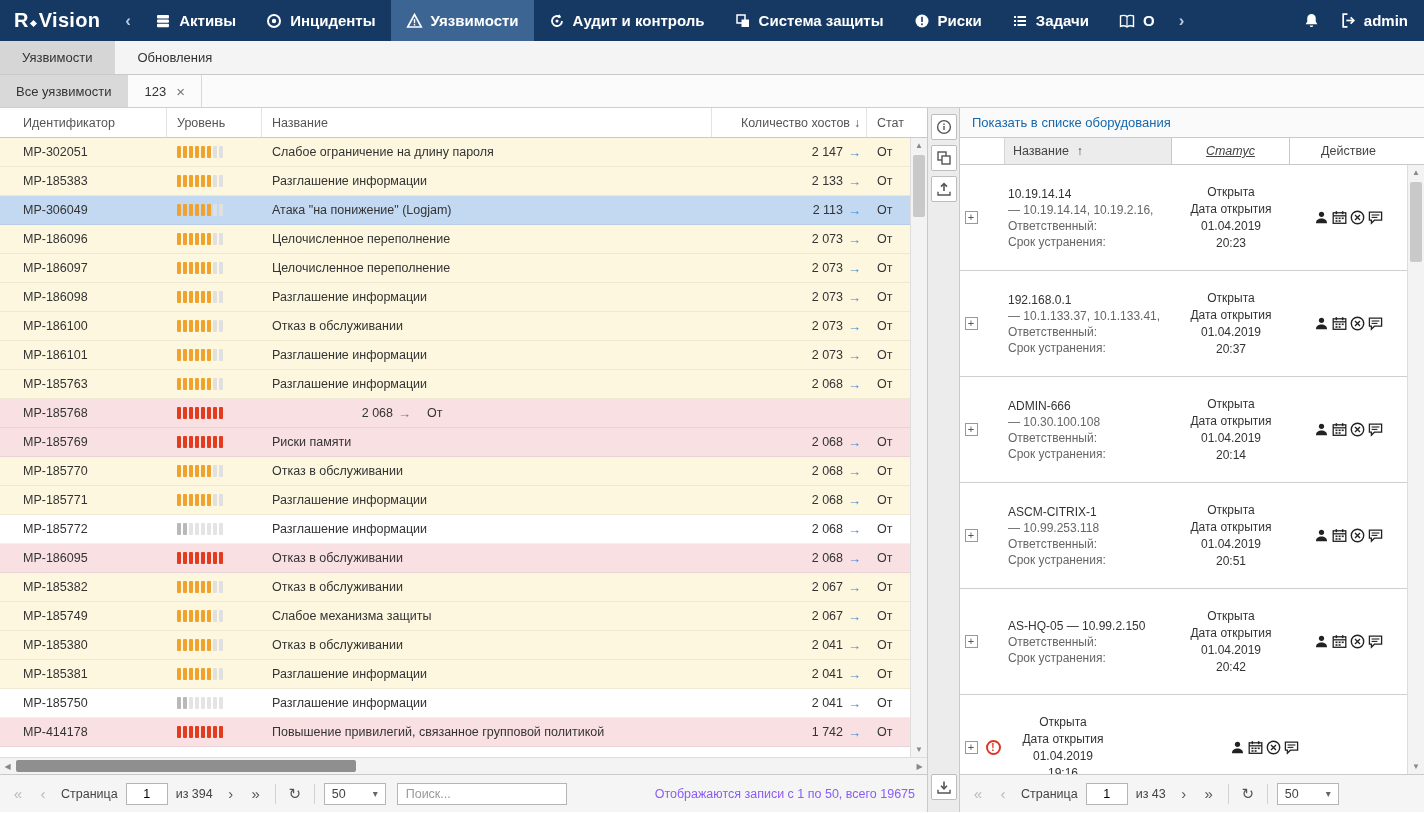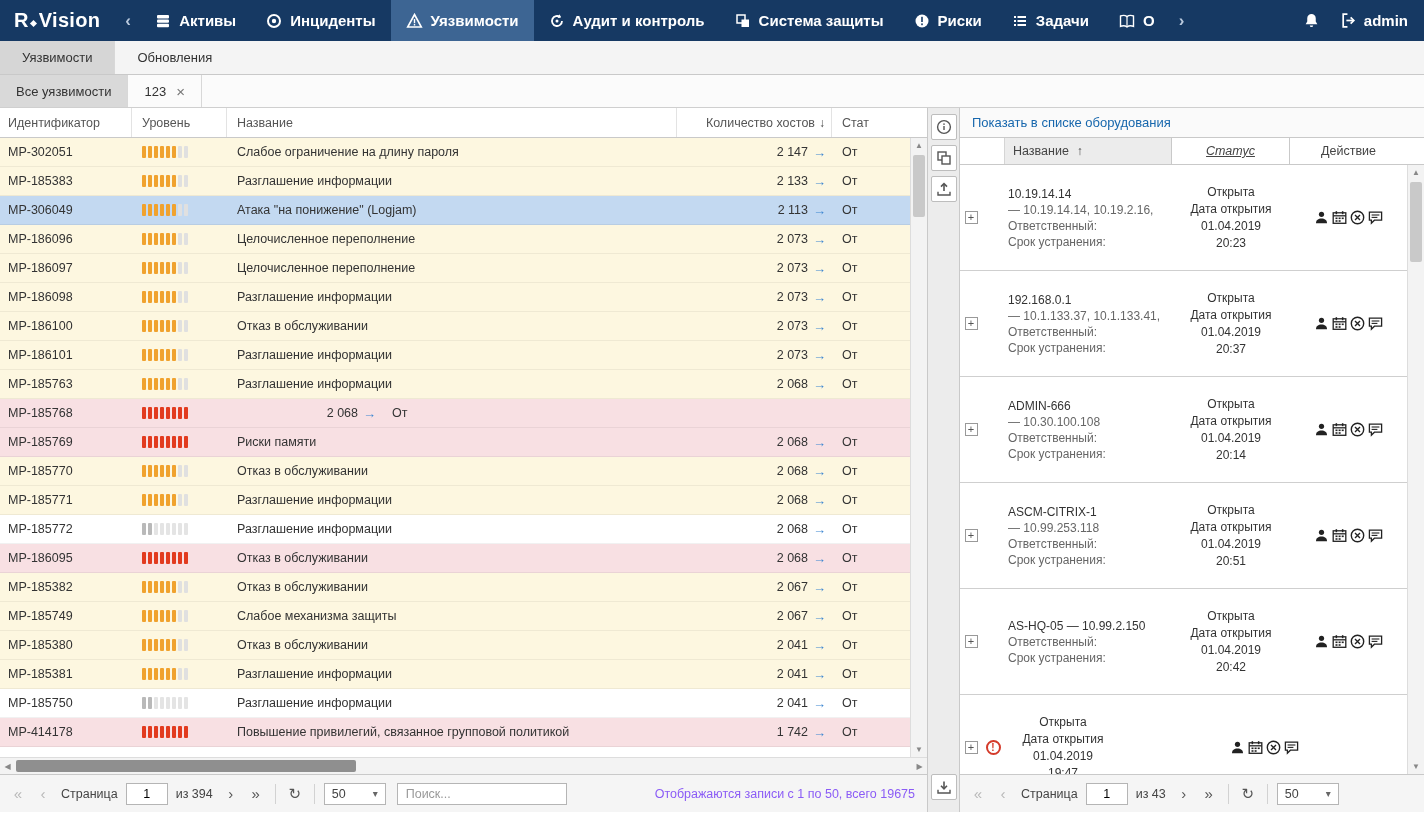--- a/index.html
+++ b/index.html
@@ -32,21 +32,21 @@
 
   
   .main{display:flex;height:704px;flex:none}
   .left-panel{width:928px;flex:none;display:flex;flex-direction:column;position:relative;border-right:1px solid #c9c9c9}
   .mid-strip{width:32px;flex:none;background:#ececec;border-right:1px solid #c9c9c9;display:flex;flex-direction:column;align-items:center;padding:6px 0;gap:5px}
   .right-panel{flex:1;display:flex;flex-direction:column;min-width:0}
 
   
   .vuln-header{height:30px;flex:none;display:flex;align-items:stretch;border-bottom:1px solid #c9c9c9;background:#fff;color:#555;font-size:12.5px}
   .vuln-header>div{display:flex;align-items:center;border-right:1px solid #e3e3e3;cursor:pointer}
-  .col-id{width:132px;flex:none;padding-left:8px}
+  .col-id{width:167px;flex:none;padding-left:23px}
   .col-level{width:95px;flex:none;padding-left:10px}
   .col-name{width:450px;flex:none;padding-left:10px;overflow:hidden;white-space:nowrap}
   .col-hosts{width:155px;flex:none;justify-content:flex-end;padding-right:6px}
   .col-status{flex:1;padding-left:10px;overflow:hidden;white-space:nowrap}
   .sort-arrow{margin-left:4px;font-size:12px;color:#444}
 
   .vuln-rows{height:619px;flex:none;overflow:hidden;position:relative;padding-right:17px}
   .vuln-row{height:29px;display:flex;align-items:stretch;border-bottom:1px solid rgba(0,0,0,.055);font-size:12.5px;cursor:pointer;background:#fff}
   .vuln-row .cell{display:flex;align-items:center}
   .tone-high{background:#fdf7e0}
@@ -1062,21 +1062,21 @@
     <div class="er-exp">
       <span class="exp-box">+</span>
     </div>
     <div class="er-warn">
       <span class="overdue">!</span>
     </div>
     <div class="er-status">
       <span>Открыта</span>
       <span>Дата открытия</span>
       <span>01.04.2019</span>
-      <span>19:47</span>
+      <span>19:16</span>
     </div>
     <div class="er-actions">
       <span class="act-icon">
         <svg width="15" height="15" viewBox="0 0 15 15">
                   <circle cx="7.5" cy="4.3" r="2.6" fill="currentColor"></circle>
                   <path d="M2 13.2c0-3 2.3-4.6 5.5-4.6s5.5 1.6 5.5 4.6z" fill="currentColor"></path>
                 </svg>
       </span>
       <span class="act-icon">
         <svg width="15" height="15" viewBox="0 0 15 15">

